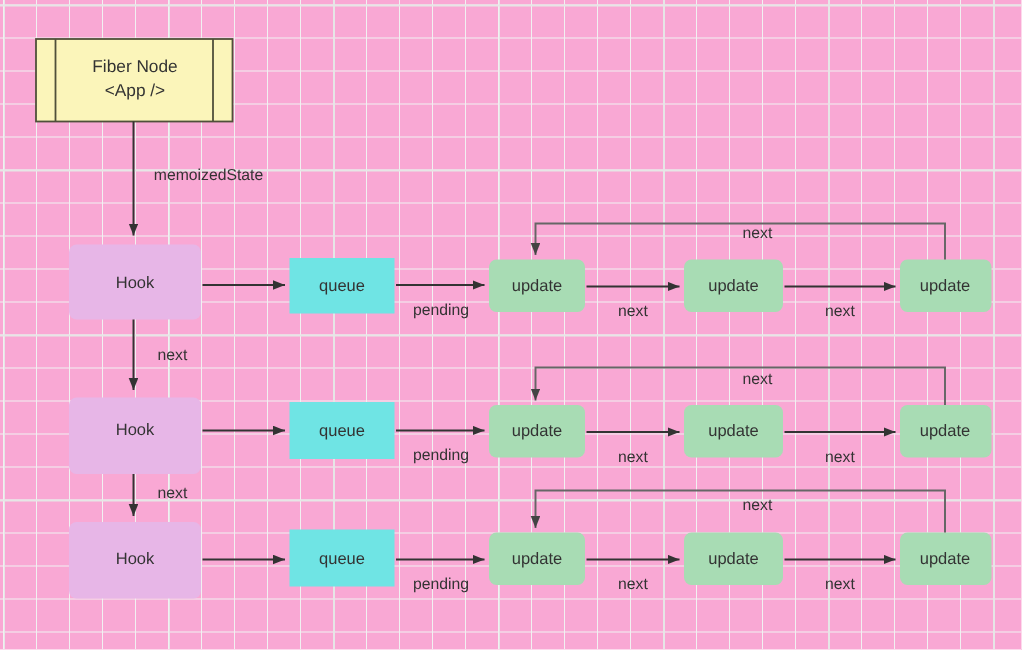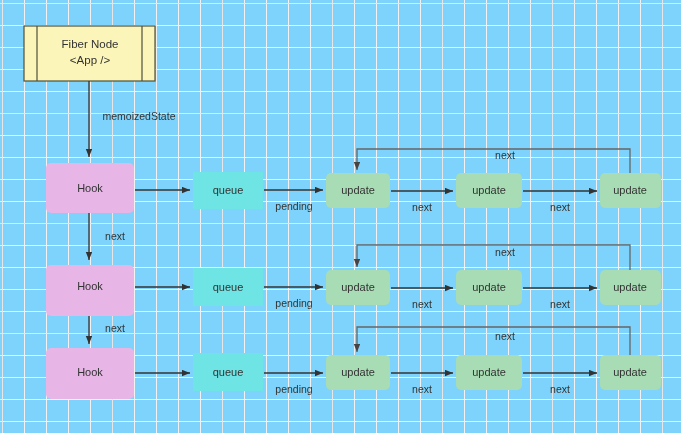--- a/index.html
+++ b/index.html
@@ -4,21 +4,21 @@
 <style>
   html, body {
     margin: 0;
     padding: 0;
     background: #ffffff;
   }
   #canvas {
     position: relative;
     width: 681px;
     height: 433px;
-    background: #7dd3fc;
+    background: #f9a8d4;
     overflow: hidden;
     font-family: "Liberation Sans", sans-serif;
   }
   
   .grid-minor, .grid-major {
     position: absolute;
     inset: 0;
     pointer-events: none;
   }
   .grid-minor {

